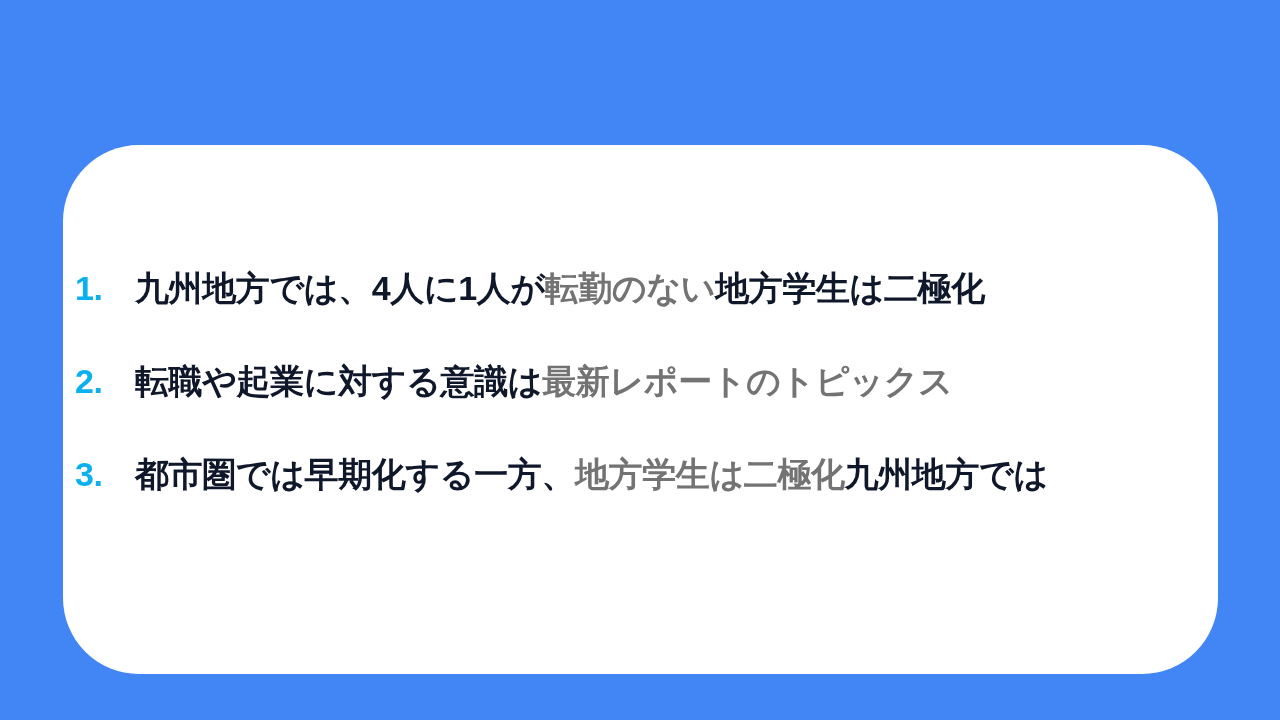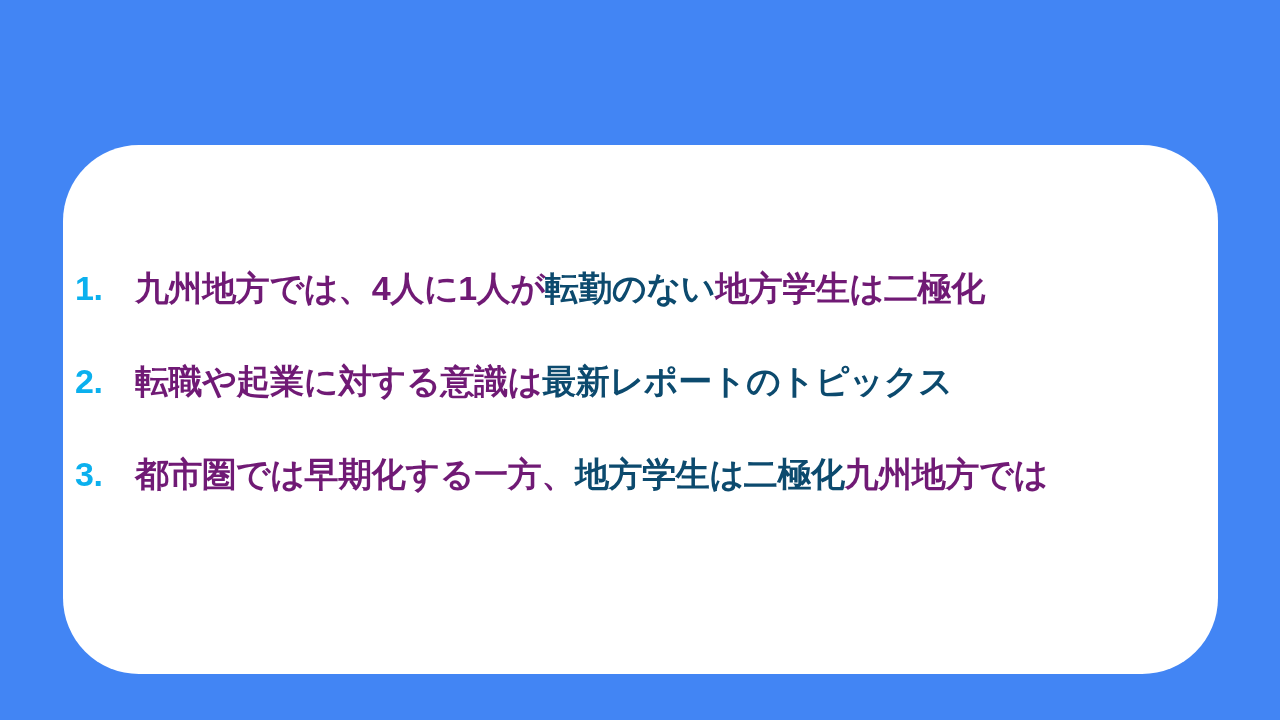--- a/index.html
+++ b/index.html
@@ -81,22 +81,22 @@
     color: #0bb0ee;
     font-size: 34px;
     font-weight: 700;
     font-family: "Liberation Sans", "DejaVu Sans", sans-serif;
   }
 
   .topic-text {
     display: inline-block;
   }
 
-  .seg-blue   { color: #701a75; }
-  .seg-orange { color: #0c4a6e; text-align: center; }
+  .seg-blue   { color: #0f172a; }
+  .seg-orange { color: #737373; text-align: center; }
 </style>
 </head>
 <body>
 
 <div class="slide">
 
 
   <div class="card">
     <ul class="topic-list">
 

